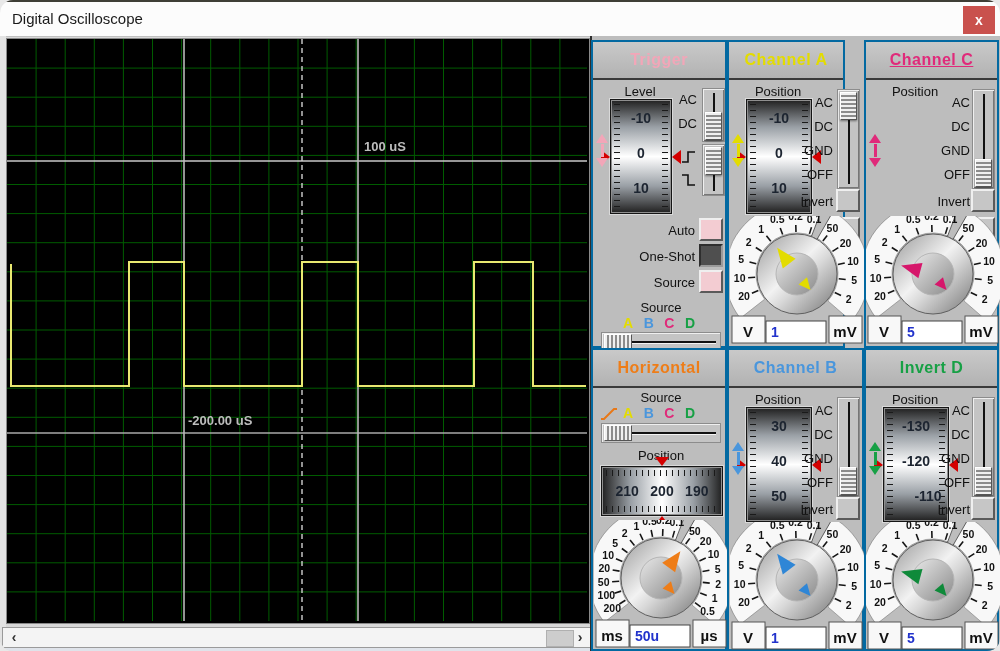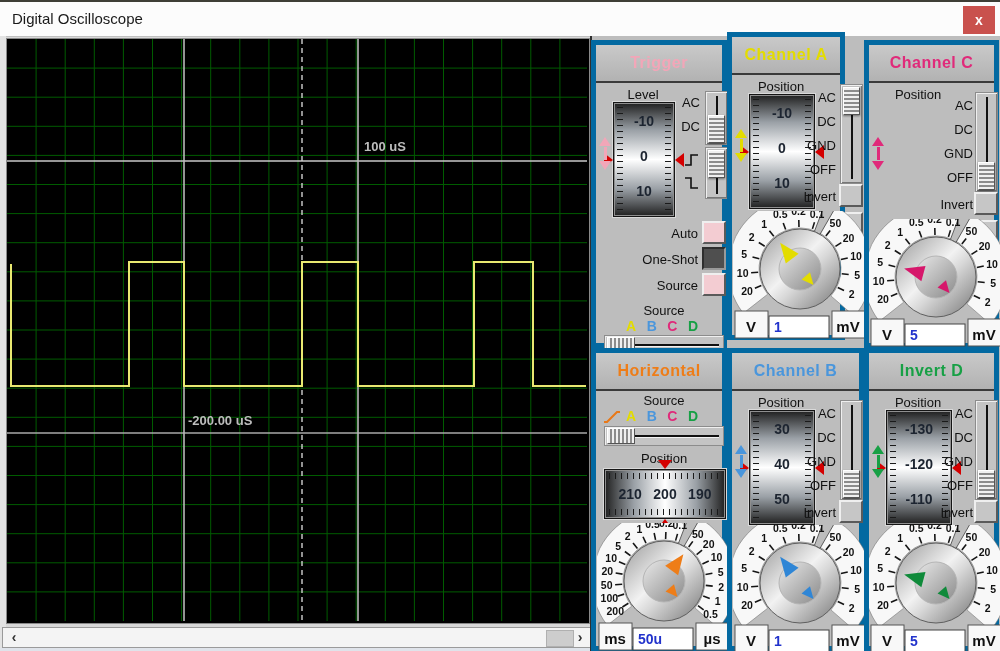--- a/index.html
+++ b/index.html
@@ -1,34 +1,34 @@
 <!DOCTYPE html>
 <html><head>
 <meta charset="utf-8">
 <style>
   html,body{margin:0;padding:0;}
   body{font-family:"Liberation Sans","DejaVu Sans",sans-serif;background:#e8e8e8;}
-  #win{position:relative;width:1000px;height:651px;background:#d8d8d8;overflow:hidden;}
+  #win{position:relative;width:1000px;height:651px;background:#d8d8d8;overflow:hidden;border-radius:13px;}
   #topline{position:absolute;left:0;top:0;width:100%;height:2px;background:#3e3e36;}
   #titlebar{position:absolute;left:0;top:2px;width:100%;height:34px;background:#fcfcfc;border-bottom:1px solid #c0c0c0;}
   #title{position:absolute;left:12px;top:8px;font-size:15px;color:#1a1a1a;}
   #closebtn{position:absolute;left:963px;top:4px;width:32px;height:28px;background:#c9514d;color:#fff;
     font-weight:bold;font-size:14px;text-align:center;line-height:28px;cursor:default;}
   
   #scope{position:absolute;left:6px;top:38px;width:582px;height:584px;background:#000;border:1px solid #8a8a8a;}
   #leftstrip{position:absolute;left:0;top:36px;width:6px;height:615px;background:#e3e3e3;}
   
   #scrollbar{position:absolute;left:2px;top:627px;width:590px;height:21px;background:#f4f4f4;border:1px solid #9a9a9a;box-sizing:border-box;}
   .sb-arrow{position:absolute;top:0;width:18px;height:19px;text-align:center;line-height:19px;font-size:14px;font-weight:bold;color:#333;}
   #sb-left{left:2px;} #sb-right{right:2px;}
   #sb-thumb{position:absolute;left:543px;top:2px;width:26px;height:15px;background:#cdcdcd;border:1px solid #b0b0b0;}
   #bottomstrip{position:absolute;left:0;top:648px;width:592px;height:3px;background:#dfe3ea;}
   
   #controls{position:absolute;left:590px;top:36px;width:410px;height:615px;background:#bdbdbd;border-left:2px solid #2f2f2f;box-sizing:border-box;}
-  .panel{position:absolute;background:#bdbdbd;border:5px solid #0369a1;box-sizing:border-box;}
+  .panel{position:absolute;background:#bdbdbd;border:2px solid #0369a1;box-sizing:border-box;}
   .panel-header{position:absolute;top:0;left:0;right:0;height:36px;border-bottom:2px solid #3a3a3a;
     display:flex;align-items:center;justify-content:center;font-weight:bold;font-size:16px;
     background:linear-gradient(#c9c9c9,#b2b2b2);letter-spacing:.5px;}
   .lbl{position:absolute;font-size:13px;color:#111;}
   .ctr{text-align:center;} .r{text-align:right;}
   .btn{position:absolute;width:24px;height:23px;background:#c6c6c6;box-sizing:border-box;
     border-top:2px solid #efefef;border-left:2px solid #efefef;border-right:2px solid #5a5a5a;border-bottom:2px solid #5a5a5a;}
   .btn.pink{background:#f3ccd2;}
   .btn.dark{background:#4f4f4f;border-top-color:#2e2e2e;border-left-color:#2e2e2e;border-right-color:#9a9a9a;border-bottom-color:#9a9a9a;}
   
@@ -237,21 +237,21 @@
           <text x="115" y="121" text-anchor="middle" font-size="15" font-weight="bold" fill="#111">µs</text>
           <circle cx="67" cy="58" r="40" fill="url(#kg0)" stroke="#5f5f5f"></circle>
           <circle cx="67" cy="58" r="21" fill="url(#ki0)" stroke="#b5b5b5"></circle>
           <polygon points="86.39691332565161,31.302439185626735 81.11334423480173,52.18506109146547 68.16907232480258,42.7804970547859" fill="#ee7d18"></polygon>
           <polygon points="80.49853980341733,74.08693330549853 68.57184405002448,68.42973184134677 76.99833292433323,61.35906813479483" fill="#ee7d18"></polygon>
           <rect x="36" y="105" width="60" height="22" fill="#ffffff" stroke="#444"></rect>
           <text x="41" y="121" font-size="14" font-weight="bold" fill="#2233cc">50u</text>
         </svg></div>
   </div>
 
-  <div class="panel" style="left:727px;top:32px;width:118px;height:308px;">
+  <div class="panel" style="left:727px;top:40px;width:118px;height:308px;">
     <div class="panel-header">
       <span style="color:#e3dc00;">Channel A</span>
     </div>
     <div class="lbl ctr" style="left:14px;top:42px;width:70px;">Position</div>
     <div class="drum drum-v" style="left:17px;top:57px;width:64px;height:113px;">
         <div class="tick-l"></div>
         <div class="tick-r"></div>
         <div class="dnum" style="top: 9%;">-10</div>
         <div class="dnum" style="top: 40%;">0</div>
         <div class="dnum" style="top: 71%;">10</div>
@@ -324,21 +324,21 @@
           <circle cx="67" cy="58" r="21" fill="url(#ki1)" stroke="#b5b5b5"></circle>
           <polygon points="47.140104235982406,31.645028168439335 65.56548877940172,42.803218184168806 52.787320618645026,52.43225855460158" fill="#e3dc00"></polygon>
           <polygon points="80.49853980341733,74.08693330549853 68.57184405002448,68.42973184134677 76.99833292433323,61.35906813479483" fill="#e3dc00"></polygon>
           <rect x="36" y="105" width="60" height="22" fill="#ffffff" stroke="#444"></rect>
           <text x="41" y="121" font-size="14" font-weight="bold" fill="#2233cc">1</text>
         </svg></div>
   </div>
 
   <div class="panel" style="left:864px;top:40px;width:135px;height:308px;">
     <div class="panel-header">
-      <span style="color:#e02a7a;">Channel C</span>
+      <span style="color:#e02a7a;text-decoration:underline;">Channel C</span>
     </div>
     <div class="lbl ctr" style="left:14px;top:42px;width:70px;">Position</div>
     <div class="dbl" style="left: 3px; top: 92px; --c: #e02a7a;">
         <div class="t"></div>
         <div class="s"></div>
         <div class="b"></div>
       </div>
     <div class="lbl r" style="left:56px;top:53px;width:48px;">AC</div>
     <div class="lbl r" style="left:56px;top:77px;width:48px;">DC</div>
     <div class="lbl r" style="left:56px;top:101px;width:48px;">GND</div>
@@ -491,21 +491,21 @@
   <div class="panel" style="left:864px;top:348px;width:135px;height:303px;">
     <div class="panel-header">
       <span style="color:#17a045;">Invert D</span>
     </div>
     <div class="lbl ctr" style="left:14px;top:42px;width:70px;">Position</div>
     <div class="drum drum-v" style="left:17px;top:57px;width:64px;height:113px;">
         <div class="tick-l"></div>
         <div class="tick-r"></div>
         <div class="dnum" style="top: 9%;">-130</div>
         <div class="dnum" style="top: 40%;">-120</div>
-        <div class="dnum" style="top: 71%;">-110</div>
+        <div class="dnum" style="top: 71%; padding-left: 12px;">-110</div>
         <div class="ptr pl"></div>
         <div class="ptr pr"></div>
       </div>
     <div class="dbl" style="left: 3px; top: 92px; --c: #17a045;">
         <div class="t"></div>
         <div class="s"></div>
         <div class="b"></div>
       </div>
     <div class="lbl r" style="left:56px;top:53px;width:48px;">AC</div>
     <div class="lbl r" style="left:56px;top:77px;width:48px;">DC</div>

